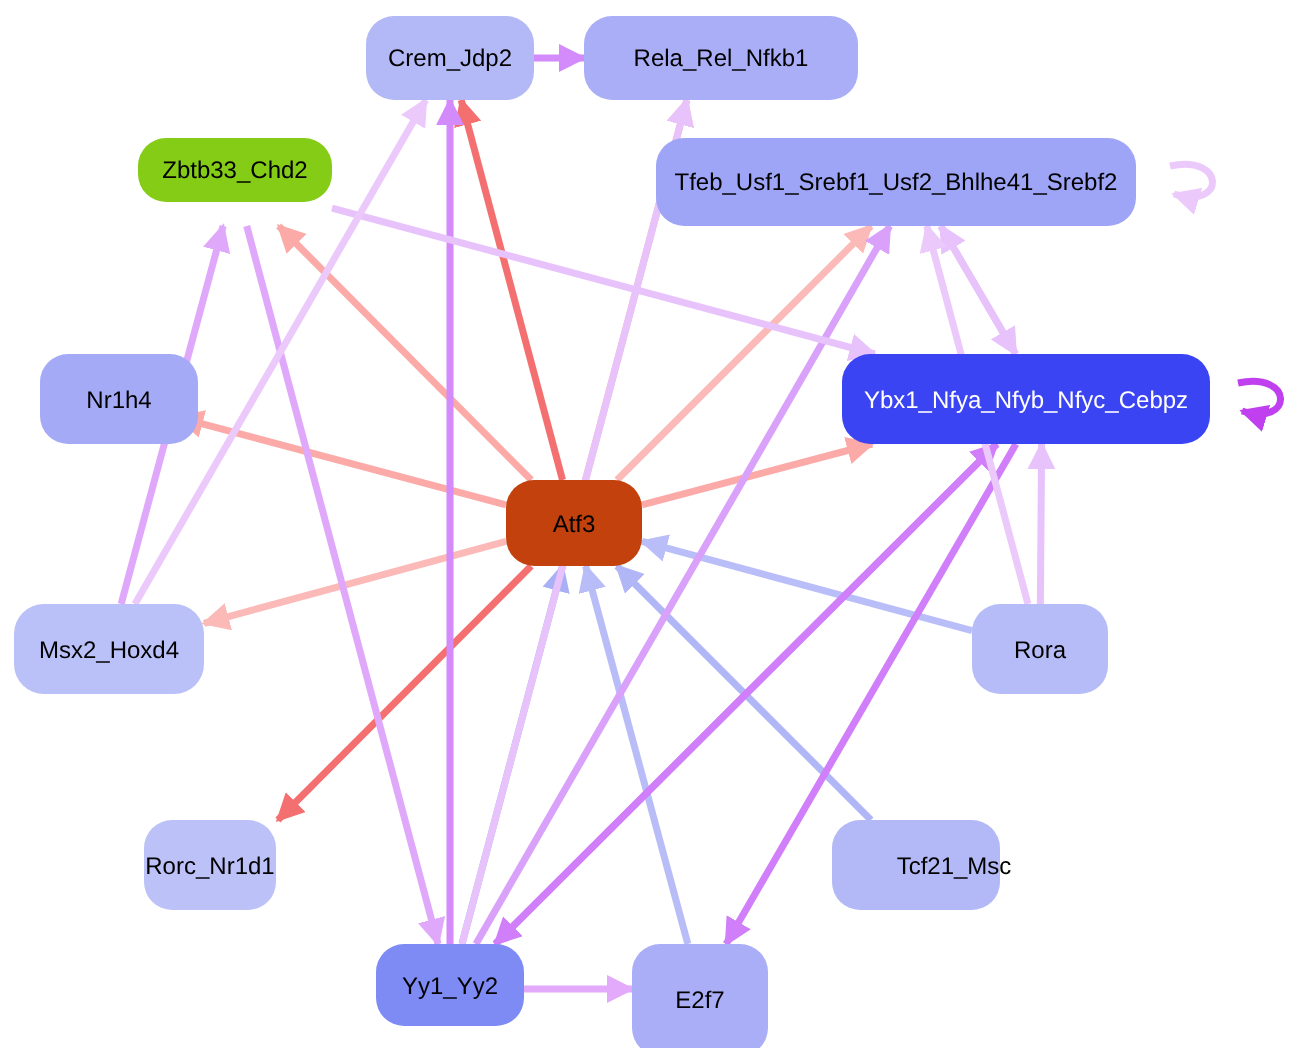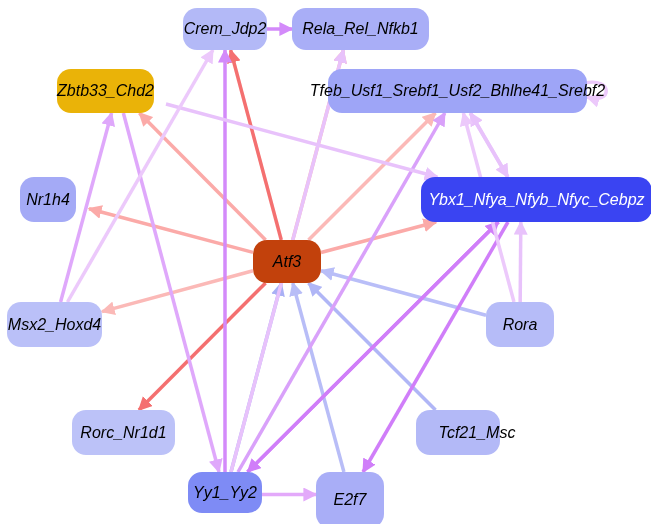--- a/index.html
+++ b/index.html
@@ -1,19 +1,19 @@
 <!DOCTYPE html>
 <html><head>
 <meta charset="utf-8">
 <style>
   html, body { margin:0; padding:0; background:#ffffff; }
   body { width:651px; height:524px; position:relative; overflow:hidden; font-family:"Liberation Sans", sans-serif; }
   #graph { position:absolute; left:0; top:0; width:651px; height:524px; }
   .node { position:absolute; border-radius:14px; display:flex; align-items:center; justify-content:center;
-          font-size:16px; color:#000; box-sizing:border-box; cursor:pointer;font-style:italic; }
+          font-size:12px; color:#000; box-sizing:border-box; cursor:pointer; }
   .node.dark { color:#ffffff; }
 </style>
 </head>
 <body>
 
 <svg id="graph" xmlns="http://www.w3.org/2000/svg">
   <defs id="markers">
       <marker id="m0" viewBox="0 0 10 10" refX="9" refY="5" markerWidth="4" markerHeight="4" orient="auto">
         <path d="M0,0 L10,5 L0,10 z" fill="#f47070"></path>
       </marker>
@@ -94,24 +94,24 @@
       <line x1="267" y1="29" x2="292" y2="29" stroke="#d38afa" stroke-width="3.5" marker-end="url(#m8)"></line>
       <path d="M404,21 C432,15 432,43 406,35" fill="none" stroke="#dfa8fb" stroke-width="3.5" marker-end="url(#m13)"></path>
       <path d="M585,83 C613,77 613,105 587,97" fill="none" stroke="#ecc9fb" stroke-width="3.5" marker-end="url(#m14)"></path>
       <path d="M619,191.5 C647,185.5 647,213.5 621,205.5" fill="none" stroke="#c040f0" stroke-width="3.5" marker-end="url(#m15)"></path>
     </g>
 </svg>
 
 <div id="nodes">
   <div class="node" style="left: 183px; top: 8px; width: 84px; height: 42px; background: rgb(179, 185, 247);">Crem_Jdp2</div>
   <div class="node" style="left: 292px; top: 8px; width: 137px; height: 42px; background: rgb(169, 174, 247);">Rela_Rel_Nfkb1</div>
-  <div class="node" style="left: 57px; top: 69px; width: 97px; height: 44px; background: #eab308;">Zbtb33_Chd2</div>
-  <div class="node" style="left: 328px; top: 69px; width: 259px; height: 44px; background: rgb(158, 165, 247);">Tfeb_Usf1_Srebf1_Usf2_Bhlhe41_Srebf2</div>
-  <div class="node" style="left: 20px; top: 177px; width: 56px; height: 45px; background: rgb(164, 170, 246);">Nr1h4</div>
-  <div class="node dark" style="left: 421px; top: 177px; width: 231px; height: 45px; background: rgb(58, 68, 242);">Ybx1_Nfya_Nfyb_Nfyc_Cebpz</div>
+  <div class="node" style="left: 69px; top: 69px; width: 97px; height: 32px; background: #84cc16;">Zbtb33_Chd2</div>
+  <div class="node" style="left: 328px; top: 69px; width: 240px; height: 44px; background: rgb(158, 165, 247);">Tfeb_Usf1_Srebf1_Usf2_Bhlhe41_Srebf2</div>
+  <div class="node" style="left: 20px; top: 177px; width: 79px; height: 45px; background: rgb(164, 170, 246);">Nr1h4</div>
+  <div class="node dark" style="left: 421px; top: 177px; width: 184px; height: 45px; background: rgb(58, 68, 242);">Ybx1_Nfya_Nfyb_Nfyc_Cebpz</div>
   <div class="node" style="left: 253px; top: 240px; width: 68px; height: 43px; background: #c2410c;">Atf3</div>
-  <div class="node" style="left: 7px; top: 302px; width: 95px; height: 45px; background: rgb(186, 192, 248);">Msx2_Hoxd4</div>
+  <div class="node" style="left: 7px; top: 302px; width: 95px; height: 45px; background: rgb(186, 192, 248); border-radius: 15px;">Msx2_Hoxd4</div>
   <div class="node" style="left: 486px; top: 302px; width: 68px; height: 45px; background: rgb(182, 188, 248);">Rora</div>
-  <div class="node" style="left: 72px; top: 410px; width: 103px; height: 45px; background: rgb(188, 194, 248);">Rorc_Nr1d1</div>
+  <div class="node" style="left: 72px; top: 410px; width: 66px; height: 45px; background: rgb(188, 194, 248);">Rorc_Nr1d1</div>
   <div class="node" style="left: 416px; top: 410px; width: 84px; height: 45px; background: rgb(179, 185, 247); padding-left: 38px;">Tcf21_Msc</div>
   <div class="node" style="left: 188px; top: 472px; width: 74px; height: 41px; background: rgb(126, 139, 245);">Yy1_Yy2</div>
   <div class="node" style="left: 316px; top: 472px; width: 68px; height: 56px; background: rgb(169, 174, 247);">E2f7</div>
 </div>
 
 </body></html>

